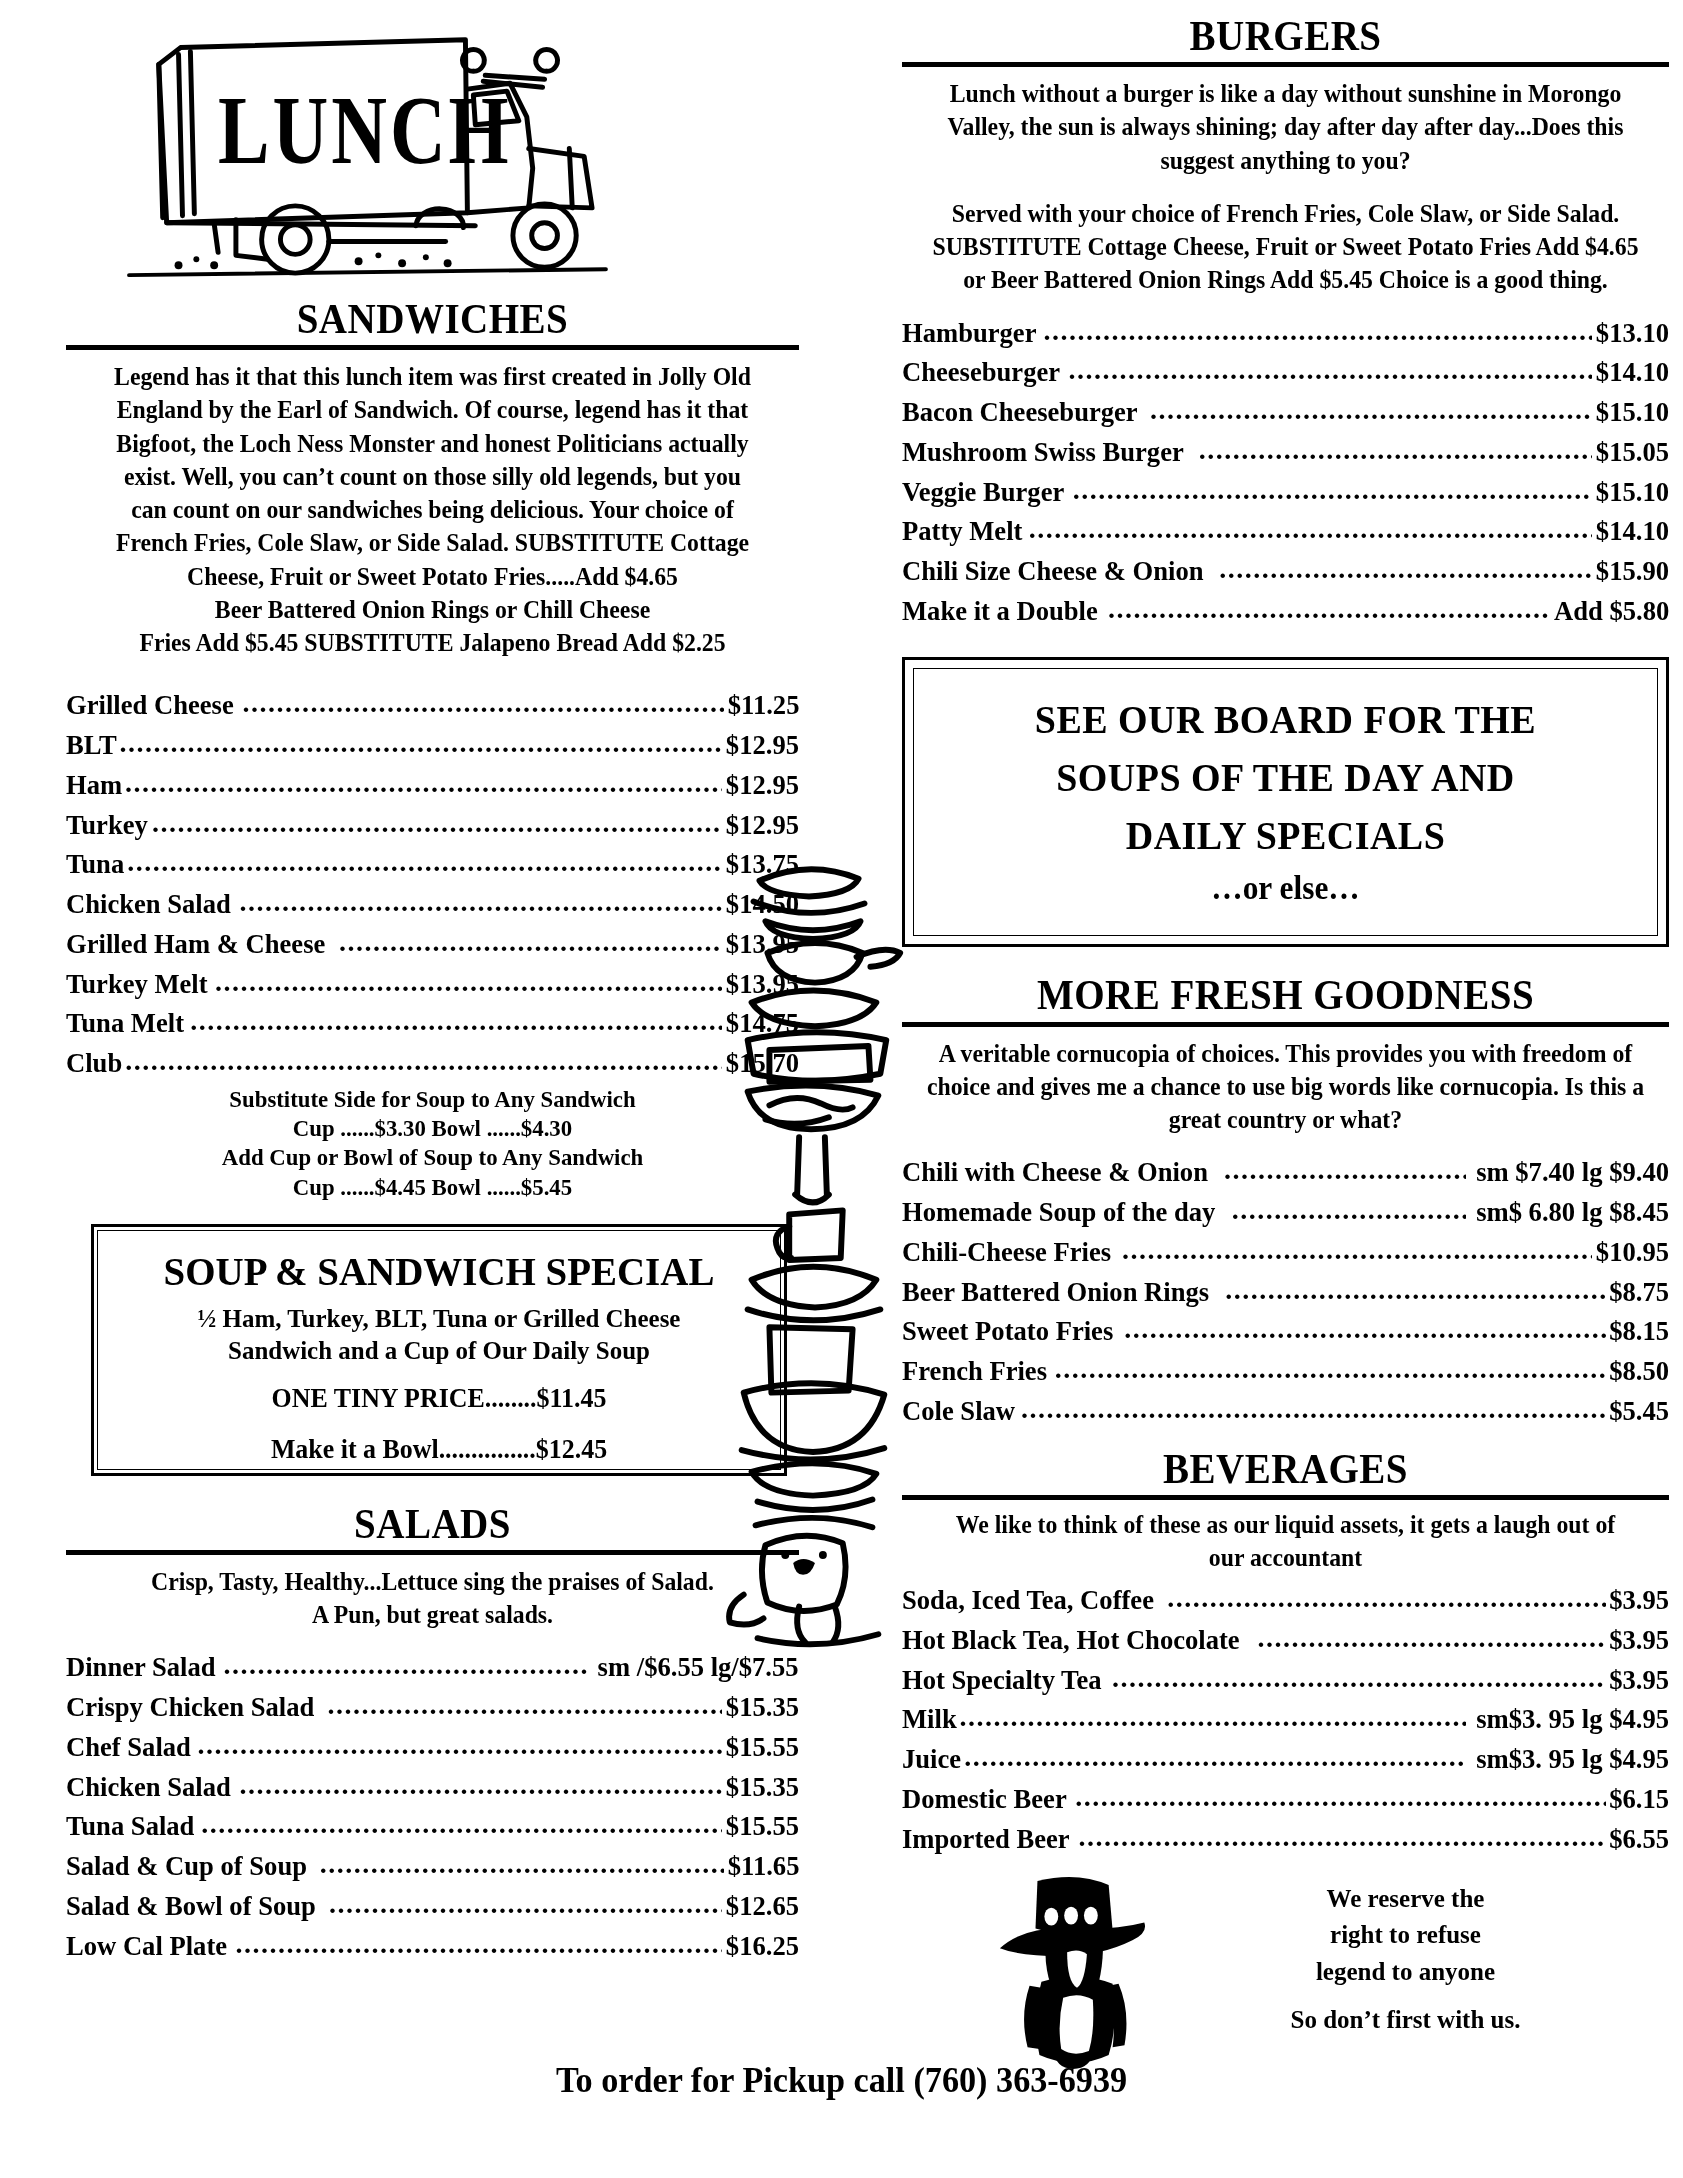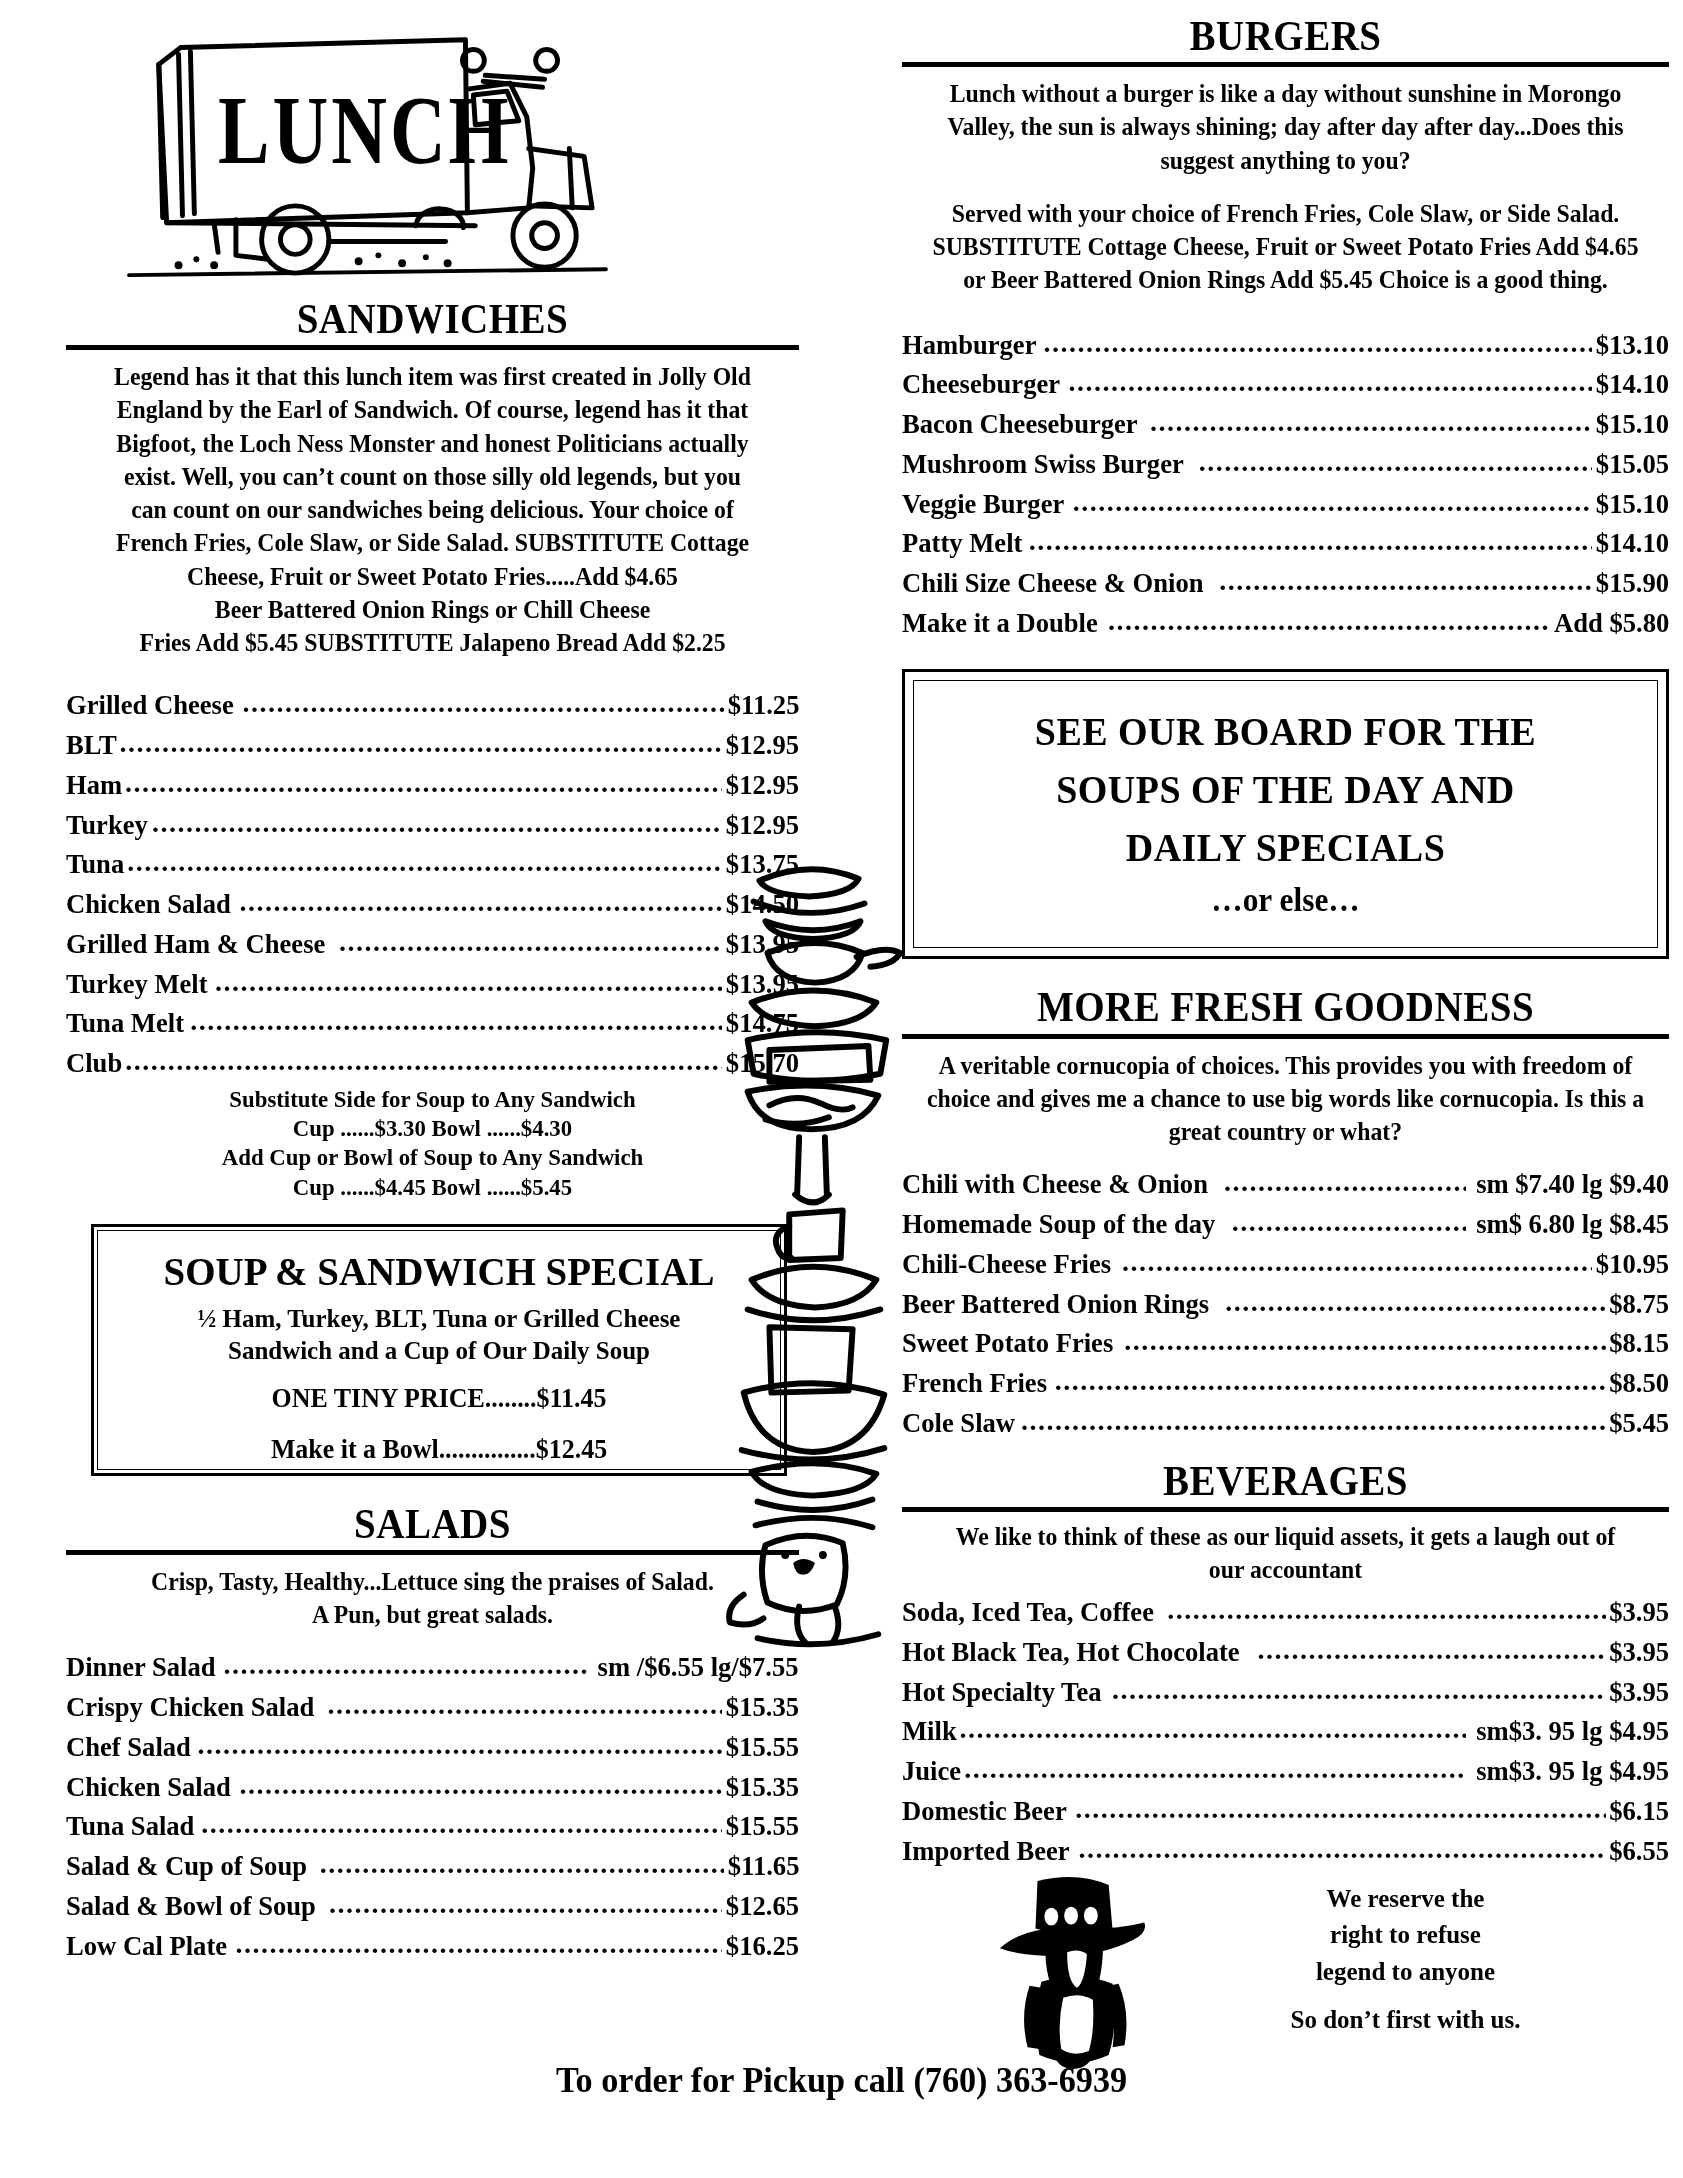--- a/index.html
+++ b/index.html
@@ -393,21 +393,21 @@
   <div class="col-right">
 
     <div style="height:14px"></div>
 
     <div class="sec-head">BURGERS</div>
     <div class="sec-rule"></div>
 
     <div class="blurb" style="padding:0 10px;">Lunch without a burger is like a day without sunshine in Morongo Valley, the sun is always shining; day after day after day...Does this suggest anything to you?</div>
     <div class="blurb" style="padding:0 6px;margin-top:20px;">Served with your choice of French Fries, Cole Slaw, or Side Salad. SUBSTITUTE Cottage Cheese, Fruit or Sweet Potato Fries Add $4.65 or Beer Battered Onion Rings Add $5.45 Choice is a good thing.</div>
 
-    <div class="items" style="margin-top:28px;">
+    <div class="items" style="margin-top:16px;">
       <div class="item">
         <span class="nm">Hamburger </span>
         <span class="dots">.....................................................................................</span>
         <span class="pr">$13.10</span>
       </div>
       <div class="item">
         <span class="nm">Cheeseburger</span>
         <span class="dots">.....................................................................................</span>
         <span class="pr">$14.10</span>
       </div>

